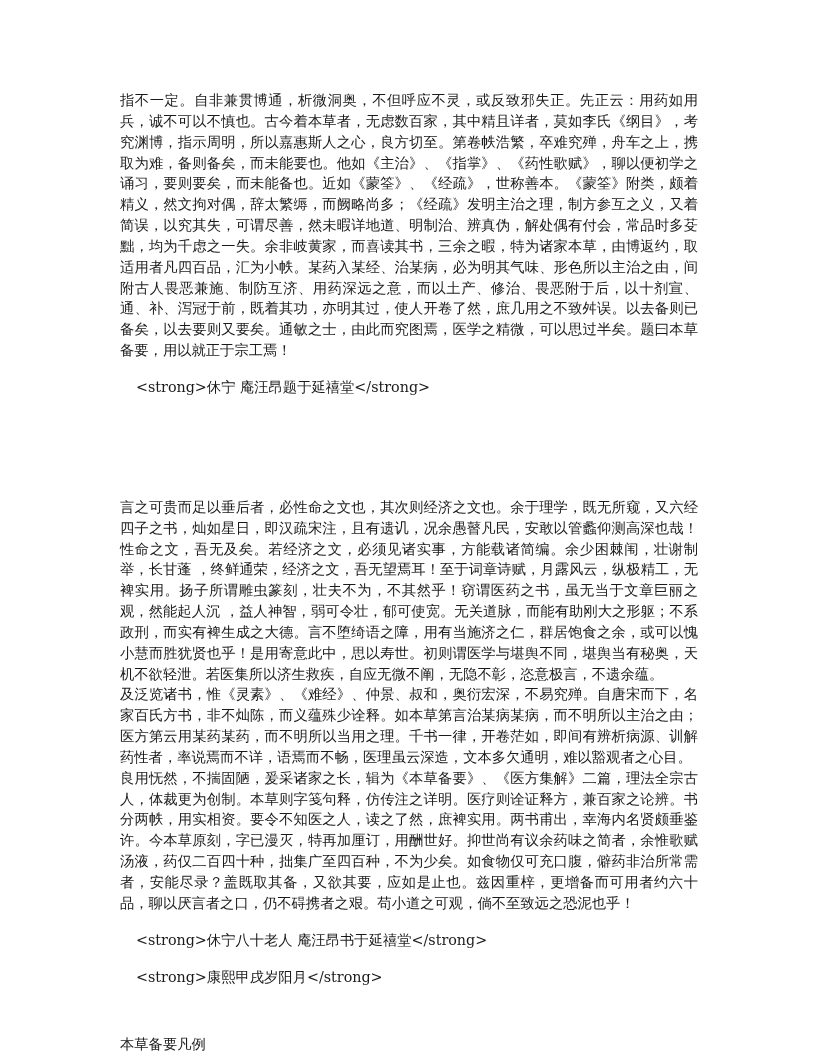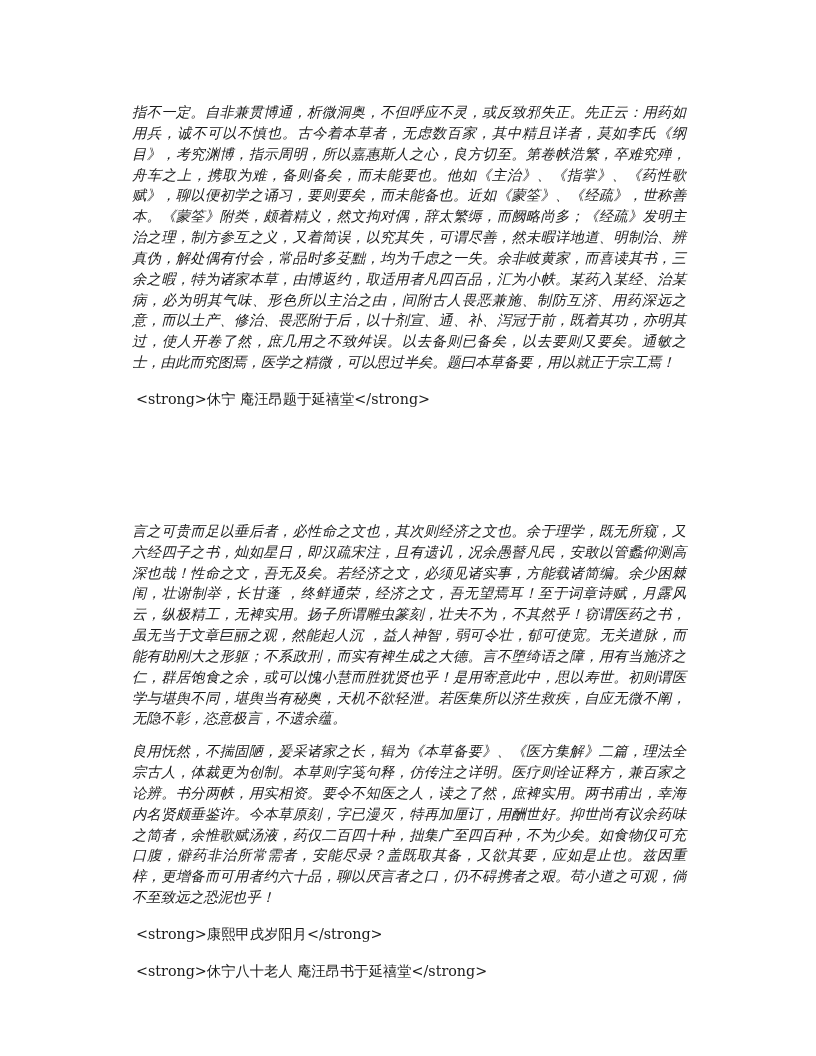--- a/index.html
+++ b/index.html
@@ -5,38 +5,40 @@
   html, body { margin: 0; padding: 0; background: #ffffff; }
   body {
     width: 816px; height: 1056px; overflow: hidden; position: relative;
     font-family: "DejaVu Serif", "Liberation Serif", serif;
     color: #1a1a1a;
   }
   .page {
     position: absolute; left: 120px; top: 90px; width: 578px;
     font-size: 14.3px; line-height: 20.85px;
   }
-  .para { margin: 12px; text-align: justify; text-align-last: left; font-style: italic; }
+  .para { margin: 0; text-align: justify; text-align-last: left; }
   .sig { margin: 16px; white-space: pre; font-family: "DejaVu Serif", "Liberation Mono", serif; }
   .heading { margin: 0; }
   .gap-small { height: 31px; }
   .gap-large { height: 52px; }
 </style>
 </head>
 <body>
 
 <div class="page">
   <p class="para">指不一定。自非兼贯博通，析微洞奥，不但呼应不灵，或反致邪失正。先正云：用药如用兵，诚不可以不慎也。古今着本草者，无虑数百家，其中精且详者，莫如李氏《纲目》，考究渊博，指示周明，所以嘉惠斯人之心，良方切至。第卷帙浩繁，卒难究殚，舟车之上，携取为难，备则备矣，而未能要也。他如《主治》、《指掌》、《药性歌赋》，聊以便初学之诵习，要则要矣，而未能备也。近如《蒙筌》、《经疏》，世称善本。《蒙筌》附类，颇着精义，然文拘对偶，辞太繁缛，而阙略尚多；《经疏》发明主治之理，制方参互之义，又着简误，以究其失，可谓尽善，然未暇详地道、明制治、辨真伪，解处偶有付会，常品时多芟黜，均为千虑之一失。余非岐黄家，而喜读其书，三余之暇，特为诸家本草，由博返约，取适用者凡四百品，汇为小帙。某药入某经、治某病，必为明其气味、形色所以主治之由，间附古人畏恶兼施、制防互济、用药深远之意，而以土产、修治、畏恶附于后，以十剂宣、通、补、泻冠于前，既着其功，亦明其过，使人开卷了然，庶几用之不致舛误。以去备则已备矣，以去要则又要矣。通敏之士，由此而究图焉，医学之精微，可以思过半矣。题曰本草备要，用以就正于宗工焉！</p>
   <p class="sig">&lt;strong&gt;休宁 庵汪昂题于延禧堂&lt;/strong&gt;</p>
 
   <div class="gap-small"></div>
   <div class="gap-large"></div>
 
   <p class="para">言之可贵而足以垂后者，必性命之文也，其次则经济之文也。余于理学，既无所窥，又六经四子之书，灿如星日，即汉疏宋注，且有遗讥，况余愚瞽凡民，安敢以管蠡仰测高深也哉！性命之文，吾无及矣。若经济之文，必须见诸实事，方能载诸简编。余少困棘闱，壮谢制举，长甘蓬 ，终鲜通荣，经济之文，吾无望焉耳！至于词章诗赋，月露风云，纵极精工，无裨实用。扬子所谓雕虫篆刻，壮夫不为，不其然乎！窃谓医药之书，虽无当于文章巨丽之观，然能起人沉 ，益人神智，弱可令壮，郁可使宽。无关道脉，而能有助刚大之形躯；不系政刑，而实有裨生成之大德。言不堕绮语之障，用有当施济之仁，群居饱食之余，或可以愧小慧而胜犹贤也乎！是用寄意此中，思以寿世。初则谓医学与堪舆不同，堪舆当有秘奥，天机不欲轻泄。若医集所以济生救疾，自应无微不阐，无隐不彰，恣意极言，不遗余蕴。</p>
+  <p class="para">及泛览诸书，惟《灵素》、《难经》、仲景、叔和，奥衍宏深，不易究殚。自唐宋而下，名家百氏方书，非不灿陈，而义蕴殊少诠释。如本草第言治某病某病，而不明所以主治之由；医方第云用某药某药，而不明所以当用之理。千书一律，开卷茫如，即间有辨析病源、训解药性者，率说焉而不详，语焉而不畅，医理虽云深造，文本多欠通明，难以豁观者之心目。</p>
   <p class="para">良用怃然，不揣固陋，爰采诸家之长，辑为《本草备要》、《医方集解》二篇，理法全宗古人，体裁更为创制。本草则字笺句释，仿传注之详明。医疗则诠证释方，兼百家之论辨。书分两帙，用实相资。要令不知医之人，读之了然，庶裨实用。两书甫出，幸海内名贤颇垂鉴许。今本草原刻，字已漫灭，特再加厘订，用酬世好。抑世尚有议余药味之简者，余惟歌赋汤液，药仅二百四十种，拙集广至四百种，不为少矣。如食物仅可充口腹，僻药非治所常需者，安能尽录？盖既取其备，又欲其要，应如是止也。兹因重梓，更增备而可用者约六十品，聊以厌言者之口，仍不碍携者之艰。苟小道之可观，倘不至致远之恐泥也乎！</p>
+  <p class="sig">&lt;strong&gt;休宁八十老人 庵汪昂书于延禧堂&lt;/strong&gt;</p>
   <p class="sig">&lt;strong&gt;康熙甲戌岁阳月&lt;/strong&gt;</p>
-  <p class="sig">&lt;strong&gt;休宁八十老人 庵汪昂书于延禧堂&lt;/strong&gt;</p>
 
   <div class="gap-small"></div>
+  <p class="heading">本草备要凡例</p>
   <div class="gap-large"></div>
 
   <p class="para">（一）注本草者，当先注病证。不然，病之未明，药于何有？从前作者罕明斯义，第云某药入某经治某病而已。浅术视之，盖茫如也。唯李氏《纲目》裒集诸家，附着论说，间及病源；《经</p>
 </div>
 
 </body></html>

